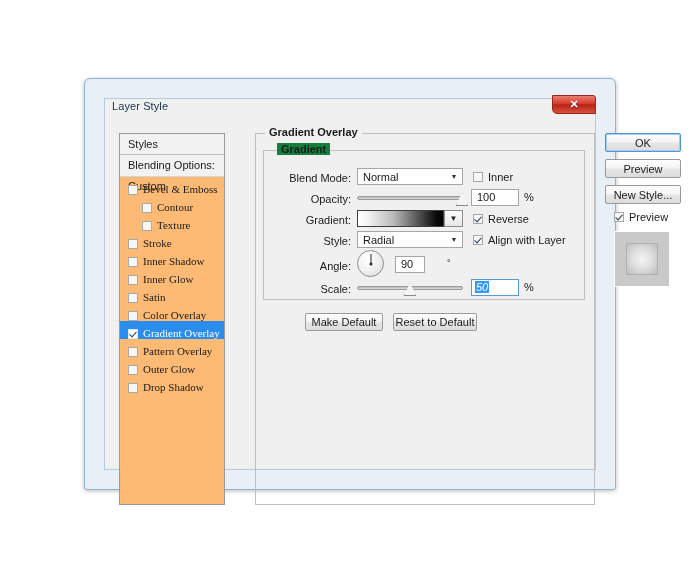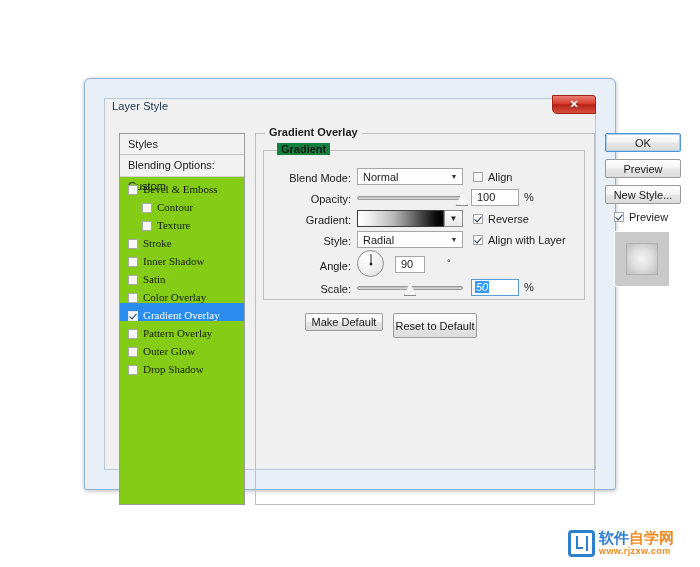--- a/index.html
+++ b/index.html
@@ -57,22 +57,22 @@
 
   .body-area {
     position: absolute; left: 0; top: 21px;
     width: 100%; height: calc(100% - 21px);
     background: #f0f0f0;
   }
 
   
   .styles-panel {
     position: absolute; left: 14px; top: 13px;
-    width: 126px; height: 372px;
-    background: #84cc16;
+    width: 106px; height: 372px;
+    background: #fdba74;
     border: 1px solid #9a9a9a;
     box-sizing: border-box;
   }
   .styles-header {
     height: 20px; line-height: 20px;
     padding-left: 8px;
     font-size: 11px; color: #1a1a1a;
     border-bottom: 1px solid #c2c2c2;
     background: #f2f2f2;
   }
@@ -388,20 +388,24 @@
           <div class="style-item">
             <span class="cb"></span>
             <span class="lbl">Stroke</span>
           </div>
           <div class="style-item">
             <span class="cb"></span>
             <span class="lbl">Inner Shadow</span>
           </div>
           <div class="style-item">
             <span class="cb"></span>
+            <span class="lbl">Inner Glow</span>
+          </div>
+          <div class="style-item">
+            <span class="cb"></span>
             <span class="lbl">Satin</span>
           </div>
           <div class="style-item">
             <span class="cb"></span>
             <span class="lbl">Color Overlay</span>
           </div>
           <div class="style-item selected">
             <span class="cb checked"></span>
             <span class="lbl">Gradient Overlay</span>
           </div>
@@ -426,21 +430,21 @@
         <div class="group-inner-title">Gradient</div>
 
         <div class="field-label" style="left:168px; top:52px; width:78px;">Blend Mode:</div>
         <div class="dropdown" style="left:252px; top:48px; width:106px;">
           <span class="dd-text">Normal</span>
           <span class="dd-arrow">▼</span>
         </div>
 
         <div class="cb-row" style="left:368px; top:51px;">
           <span class="cb"></span>
-          <span>Align</span>
+          <span>Inner</span>
         </div>
 
         <div class="field-label" style="left:168px; top:73px; width:78px;">Opacity:</div>
         <div class="slider" style="left:252px; top:71px; width:106px;">
           <div class="track"></div>
           <div class="thumb" style="left:99%;"></div>
         </div>
         <div class="textfield" style="left:366px; top:69px; width:48px;">100</div>
         <div class="unit" style="left:419px; top:71px;">%</div>
 
@@ -478,44 +482,35 @@
         <div class="slider" style="left:252px; top:161px; width:106px;">
           <div class="track"></div>
           <div class="thumb" style="left:50%;"></div>
         </div>
         <div class="textfield focused" style="left:366px; top:159px; width:48px; padding-left:3px;font-style:italic;">
           <span class="sel">50</span>
         </div>
         <div class="unit" style="left:419px; top:161px;">%</div>
 
         <div class="btn btn-abs" style="left:200px; top:193px; width:78px; height:18px;">Make Default</div>
-        <div class="btn btn-abs" style="left:288px; top:193px; width:84px; height:25px;">Reset to Default</div>
+        <div class="btn btn-abs" style="left:288px; top:193px; width:84px; height:18px;">Reset to Default</div>
 
         <div class="right-col">
           <div class="btn default-btn">OK</div>
           <div class="btn">Preview</div>
           <div class="btn">New Style...</div>
 
           <div class="preview-row">
             <span class="cb checked"></span>
             <span>Preview</span>
           </div>
 
           <div class="preview-box">
             <div class="sq"></div>
           </div>
         </div>
 
       </div>
     </div>
   </div>
 
-  <div class="watermark">
-    <div class="wm-mark"></div>
-    <div class="wm-right">
-      <div class="wm-cn">
-        <span class="b">软件</span><span class="o">自学网</span>
-      </div>
-      <div class="wm-url">www.rjzxw.com</div>
-    </div>
-  </div>
 
 </div>
 
 </body></html>

